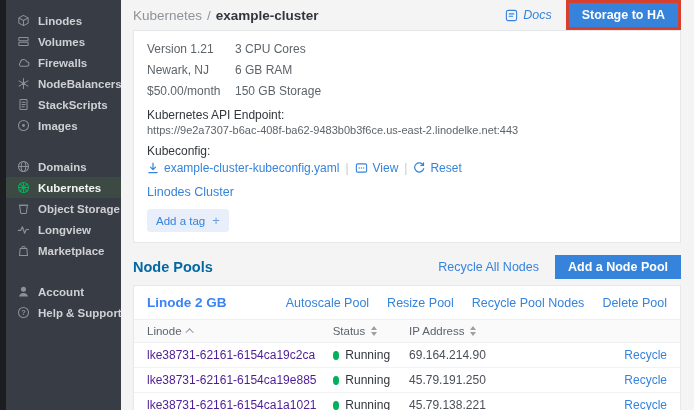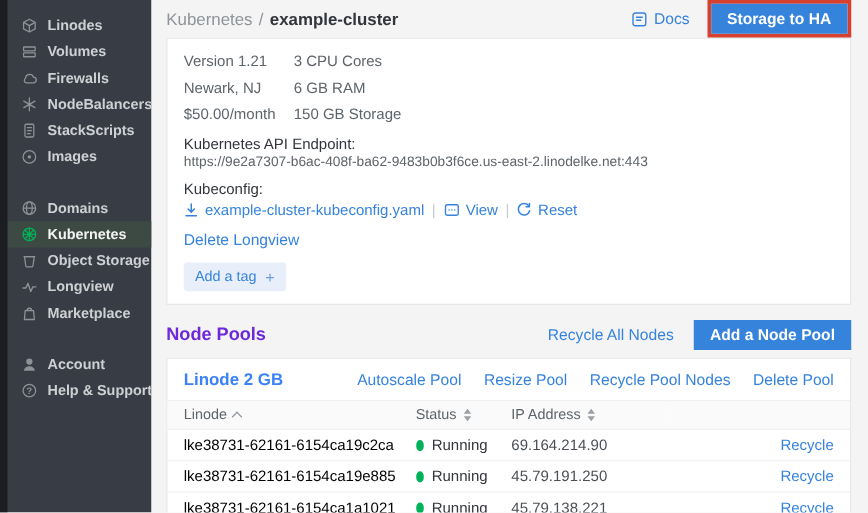--- a/index.html
+++ b/index.html
@@ -19,21 +19,21 @@
   .nav-label { white-space:nowrap; }
 
   
   .main { flex:1; padding:0 13px 0 12px; }
   .topbar { height:30px; display:flex; align-items:center; justify-content:space-between; }
   .crumbs { font-size:13.5px; }
   .crumb-section { color:#8e9499; }
   .crumb-sep { color:#8e9499; margin:0 5px; }
   .crumb-current { color:#32363c; font-weight:700; }
   .top-actions { display:flex; align-items:center; gap:14px; }
-  .docs-link { display:flex; align-items:center; gap:5px; color:#3683dc; font-size:12.5px; cursor:pointer; }
+  .docs-link { display:flex; align-items:center; gap:5px; color:#3683dc; font-size:12.5px; cursor:pointer;font-style:italic; }
   .annotation-box { border:3px solid #d6402e; }
   .btn-primary { background:#3683dc; color:#fff; font-size:12.5px; font-weight:700;
     border:none; padding:5px 13px; cursor:pointer; font-family:inherit; }
 
   .card { background:#fff; border:1px solid #e6e7e9; }
   .card-summary { padding:8px 13px 10px 13px; }
 
   .sum-grid { display:grid; grid-template-columns:88px auto; line-height:21px;
     font-size:12px; color:#5d646a; }
   .sec-label { font-size:12px; font-weight:400; color:#32363c; }
@@ -43,35 +43,35 @@
   .kube-row { margin-top:3px; display:flex; align-items:center; gap:6px; font-size:12px; color:#3683dc; }
   .kube-link { display:flex; align-items:center; gap:5px; cursor:pointer; }
   .pipe { color:#c7cacd; }
   .delete-link { margin-top:10px; font-size:12.5px; color:#3683dc; cursor:pointer; display:inline-block; }
   .tag-row { margin-top:9px; }
   .tag-pill { display:inline-flex; align-items:center; gap:7px; background:#e9effa;
     color:#3683dc; font-size:11.5px; padding:4px 9px; border-radius:3px; cursor:pointer; }
   .tag-plus { font-size:13px; color:#6b9fe0; }
 
   .pools-head { margin-top:12px; margin-bottom:6px; display:flex; align-items:center; justify-content:space-between; }
-  .pools-title { font-size:14.5px; font-weight:700; color:#6d28d9; }
+  .pools-title { font-size:14.5px; font-weight:700; color:#0369a1; }
   .pools-actions { display:flex; align-items:center; gap:16px; }
   .link-blue { color:#3683dc; font-size:12.5px; cursor:pointer; text-decoration:none; }
 
   .pool-head { display:flex; align-items:center; justify-content:space-between; padding:9px 13px; }
   .pool-name { font-size:13.5px; font-weight:700; color:#3b82f6; }
   .pool-actions { display:flex; gap:18px; }
 
   table { width:100%; border-collapse:collapse; table-layout:fixed; }
   thead th { background:#fafafb; border-top:1px solid #eef0f1; border-bottom:1px solid #eef0f1;
     font-size:11.5px; font-weight:400; color:#5d646a; text-align:left; padding:5px 6px 5px 13px; }
   th .th-inner { display:flex; align-items:center; gap:6px; }
   .col-linode { width:34%; } .col-status { width:14%; } .col-ip { width:25%; } .col-action { width:auto; }
   tbody td { font-size:12px; padding:5px 6px 5px 13px; border-bottom:1px solid #f2f2f3; }
-  td.cell-link { color:#000000; cursor:pointer; white-space:nowrap; overflow:hidden; }
+  td.cell-link { color:#4c1d95; cursor:pointer; white-space:nowrap; overflow:hidden; }
   .status-cell { display:flex; align-items:center; gap:6px; color:#32363c; }
   .dot { width:9px; height:9px; border-radius:50%; background:#00b159; }
   td.cell-ip { color:#4a5056; }
   td.cell-action { text-align:right; padding-right:13px; color:#3683dc; cursor:pointer; }
 
   
   .chev { width:6px; height:6px; border-left:1.5px solid #8e9499; border-top:1.5px solid #8e9499;
     transform:rotate(45deg) translateY(2px); display:inline-block; }
   .sorters { display:inline-flex; flex-direction:column; gap:2px; }
   .car-up { width:0; height:0; border-left:3.5px solid transparent; border-right:3.5px solid transparent;
@@ -240,21 +240,21 @@
         <span class="pipe">|</span>
         <span class="kube-link">
           <svg width="12" height="12" viewBox="0 0 12 12" fill="none" stroke="#3683dc" stroke-width="1.2" stroke-linecap="round" stroke-linejoin="round">
               <path d="M10.3 3.2 A4.6 4.6 0 1 0 10.7 6.6"></path>
               <polyline points="10.5,0.8 10.5,3.4 7.9,3.4"></polyline>
             </svg>
           <span>Reset</span>
         </span>
       </div>
 
-      <span class="delete-link">Delete Longview</span>
+      <span class="delete-link">Linodes Cluster</span>
 
       <div class="tag-row">
         <span class="tag-pill">
           <span>Add a tag</span>
           <span class="tag-plus">+</span>
         </span>
       </div>
     </section>
 
     <div class="pools-head">

